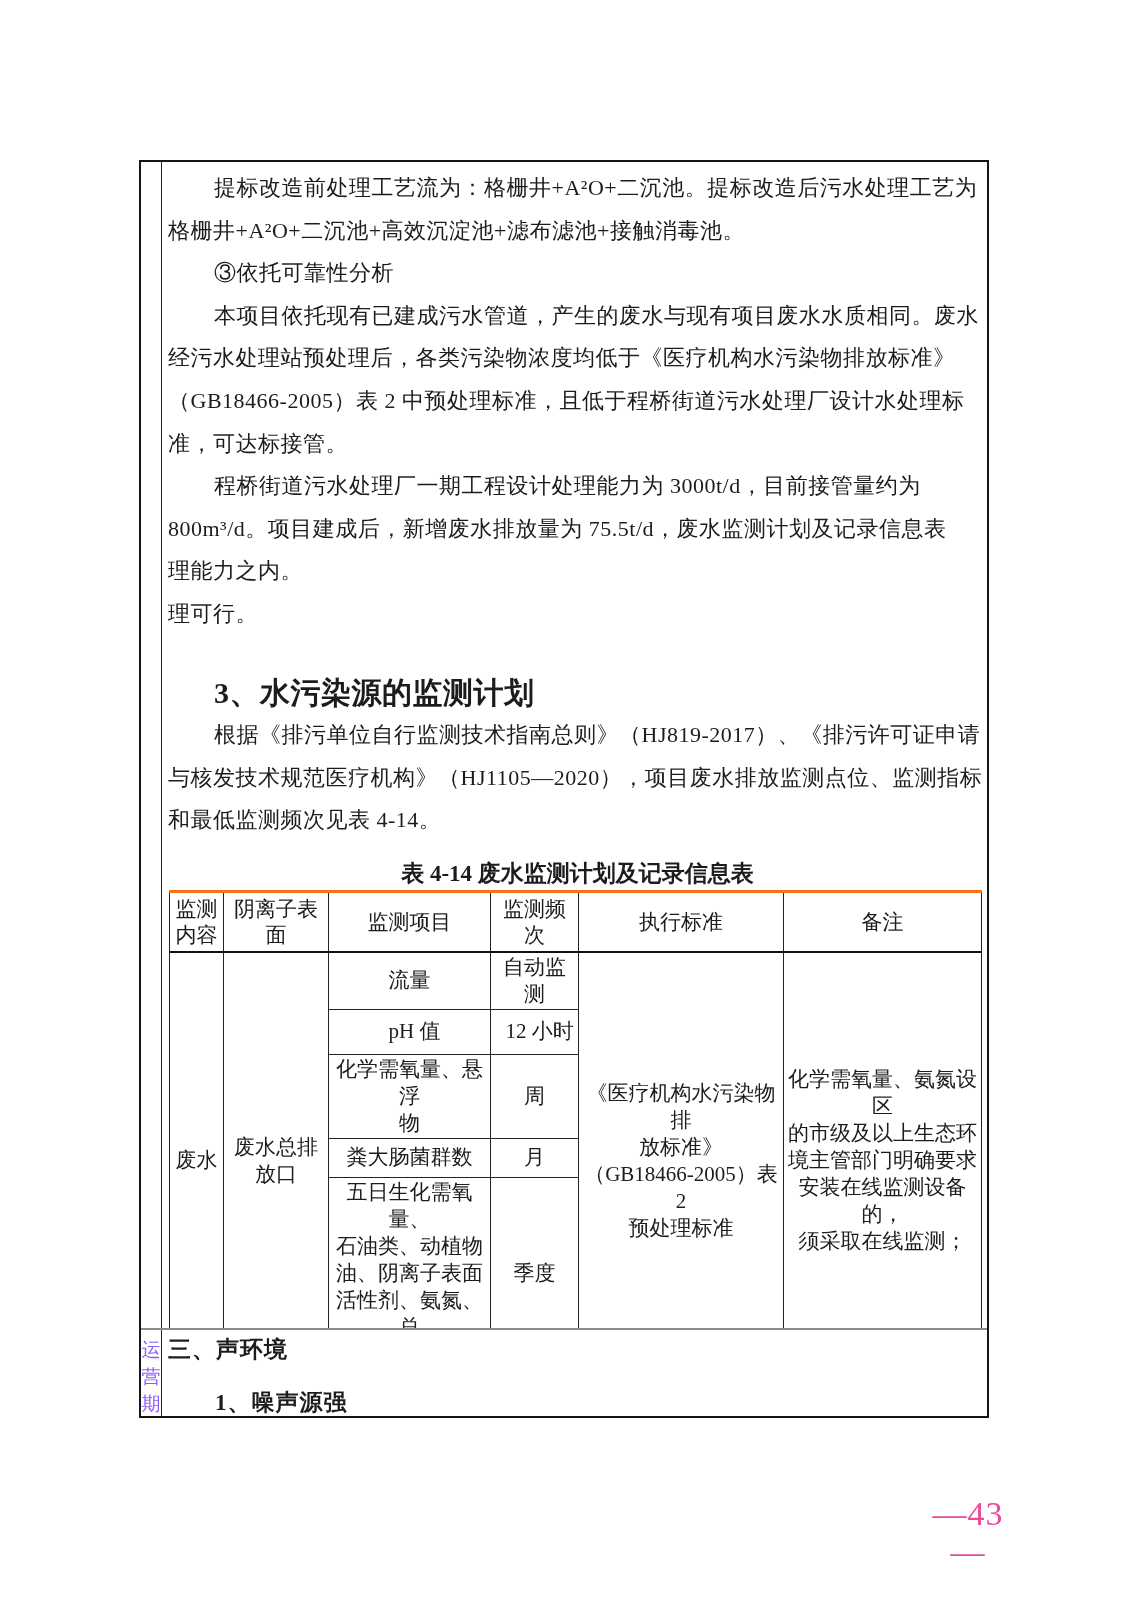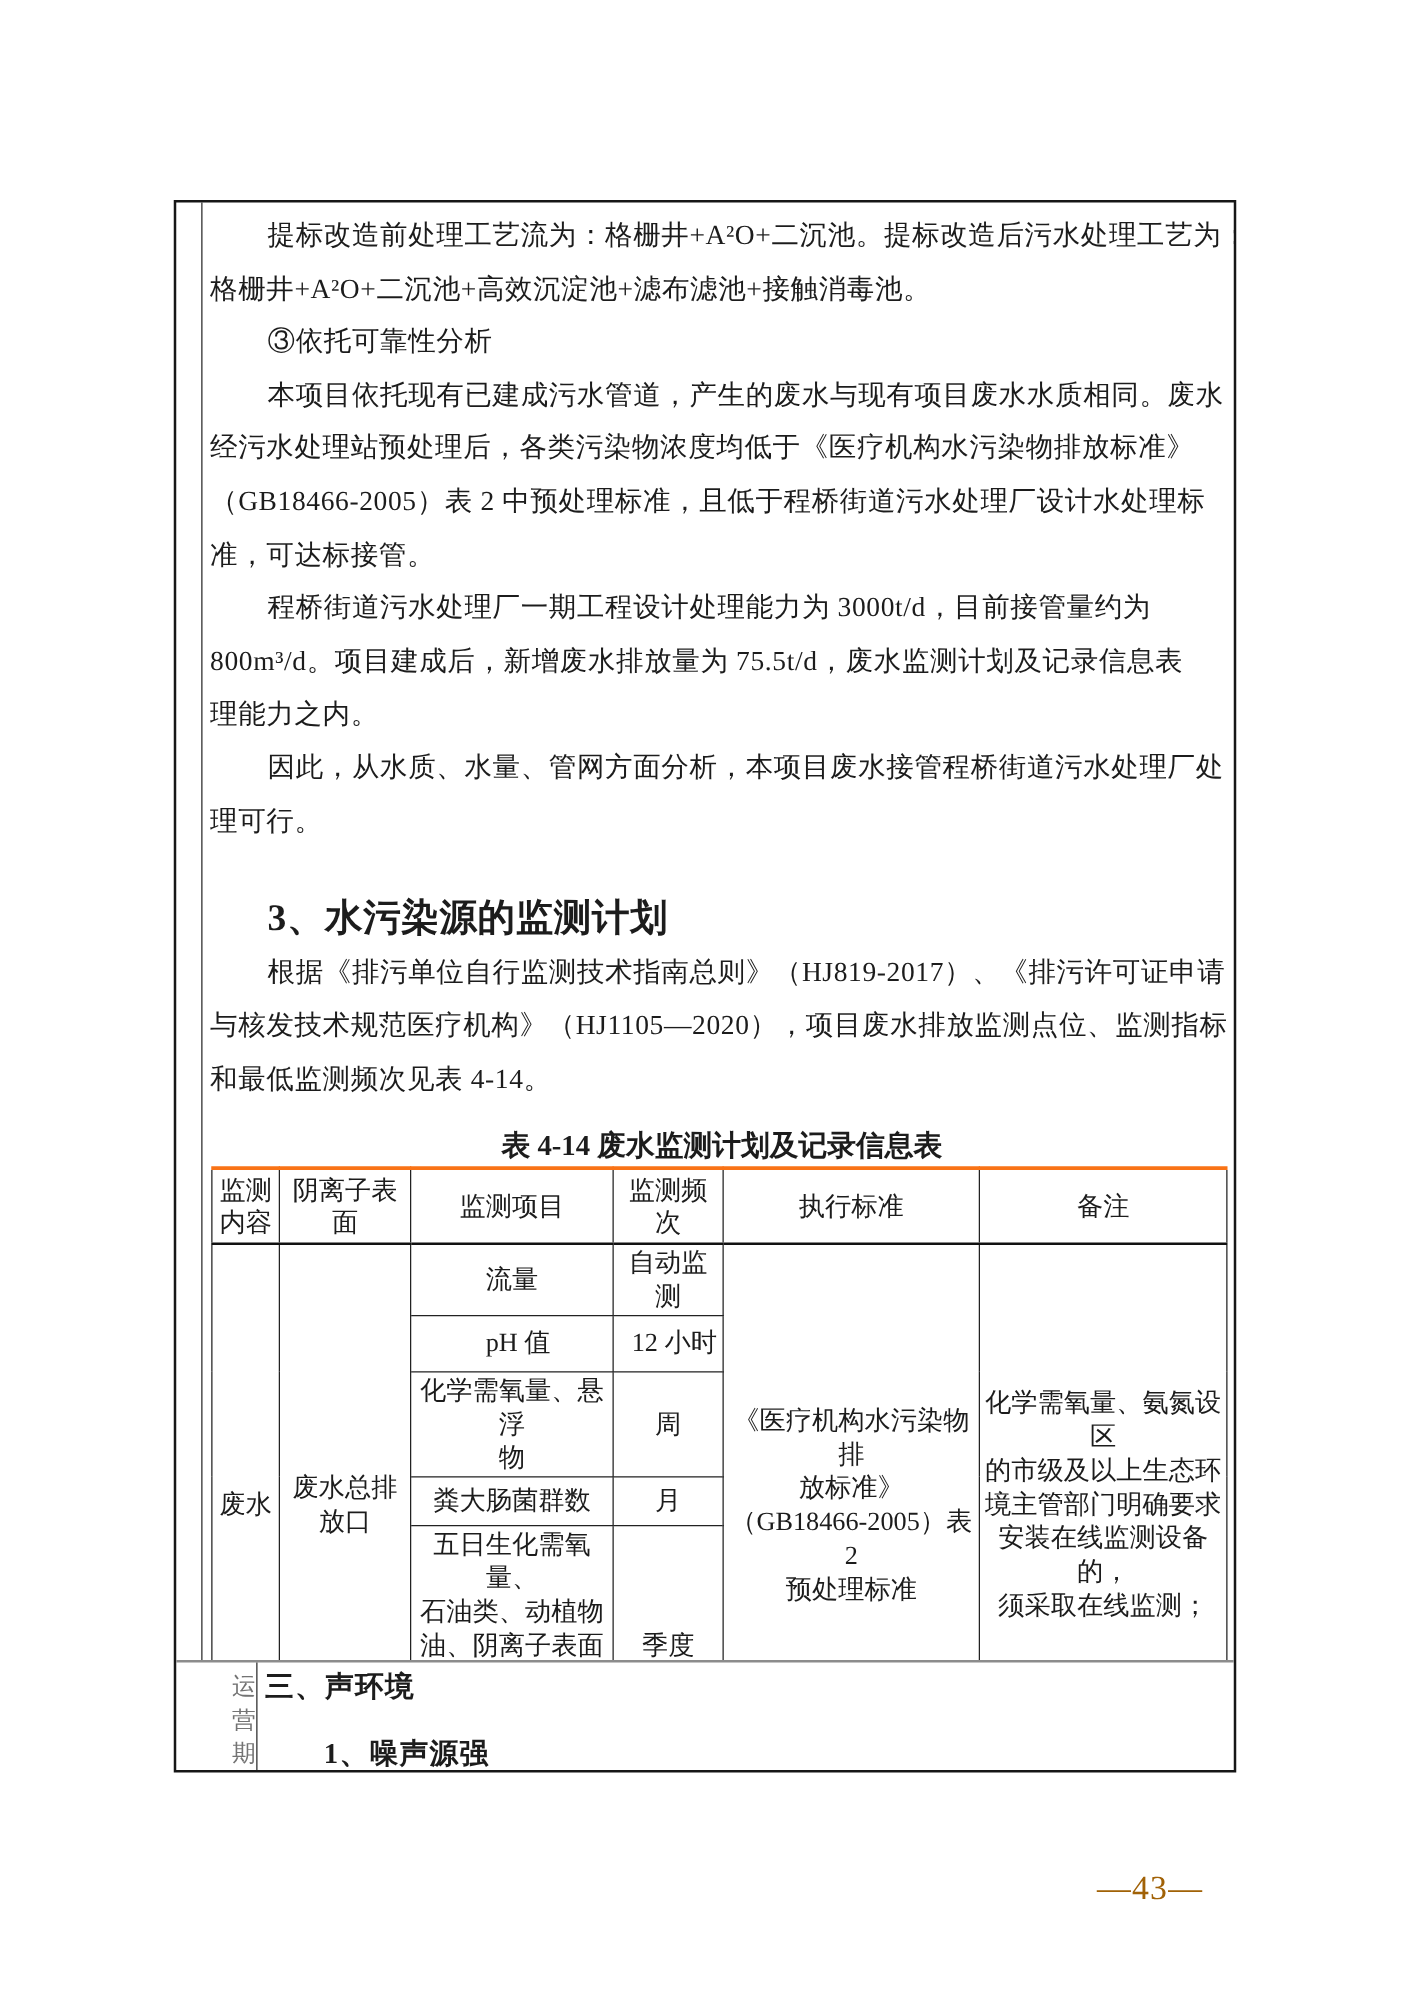--- a/index.html
+++ b/index.html
@@ -12,21 +12,21 @@
   .outer{
     position:absolute;left:139px;top:160px;width:850px;height:1258px;
     border:2px solid #161616;box-sizing:border-box;
     display:flex;flex-direction:column;background:#fff;
   }
   .rowA{flex:1 1 auto;display:flex;min-height:0;}
   .rowB{height:86px;border-top:2px solid #8c8c8c;display:flex;}
   .strip{width:20px;border-right:1px solid #2a2a2a;flex:0 0 auto;overflow:hidden;}
   .stripB{
     font-size:19px;line-height:27px;padding-top:6px;text-align:center;
-    word-break:break-all;color:#737373;margin-left:44px;
+    word-break:break-all;color:#8b5cf6;
   }
   .contentA{flex:1 1 auto;padding:5px 0 0 6px;overflow:hidden;}
   .contentB{flex:1 1 auto;padding-left:6px;overflow:hidden;}
   .ln{
     font-size:22px;line-height:42.6px;white-space:nowrap;
     letter-spacing:0.5px;
   }
   .indent{padding-left:46px;}
   .heading{font-weight:bold;margin-top:36px;font-size:30px;}
   .tbl-title{
@@ -47,22 +47,22 @@
   tr.r2 td{height:42px;padding-left:12px;}
   tr.r3 td{height:54px;}
   tr.r4 td{height:36px;}
   tr.r5 td{height:132px;}
   td.item{font-size:19.5px;line-height:26px;}
   td.std{font-size:20px;line-height:30px;}
   td.rmk{font-size:19px;line-height:30px;}
   .h3a{font-weight:bold;font-size:23px;margin-top:4px;letter-spacing:1px;}
   .h3b{font-weight:bold;font-size:23px;margin-top:22px;margin-left:47px;letter-spacing:1px;}
   .pagenum{
-    position:absolute;left:868px;top:1495px;width:104px;
-    font-size:27px;text-align:center;color:#a16207;letter-spacing:1px;
+    position:absolute;left:916px;top:1495px;width:104px;
+    font-size:34px;text-align:center;color:#ec4899;letter-spacing:1px;
   }
 </style>
 </head>
 <body>
 
 <div class="page">
 
   <div class="outer">
 
     <div class="rowA">
@@ -71,21 +71,20 @@
         <div class="ln indent">提标改造前处理工艺流为：格栅井+A²O+二沉池。提标改造后污水处理工艺为：</div>
         <div class="ln">格栅井+A²O+二沉池+高效沉淀池+滤布滤池+接触消毒池。</div>
         <div class="ln indent">③依托可靠性分析</div>
         <div class="ln indent">本项目依托现有已建成污水管道，产生的废水与现有项目废水水质相同。废水</div>
         <div class="ln">经污水处理站预处理后，各类污染物浓度均低于《医疗机构水污染物排放标准》</div>
         <div class="ln">（GB18466-2005）表 2 中预处理标准，且低于程桥街道污水处理厂设计水处理标</div>
         <div class="ln">准，可达标接管。</div>
         <div class="ln indent">程桥街道污水处理厂一期工程设计处理能力为 3000t/d，目前接管量约为</div>
         <div class="ln">800m³/d。项目建成后，新增废水排放量为 75.5t/d，废水监测计划及记录信息表</div>
         <div class="ln">理能力之内。</div>
-        <div class="ln indent">因此，从水质、水量、管网方面分析，本项目废水接管程桥街道污水处理厂处</div>
         <div class="ln">理可行。</div>
         <div class="ln indent heading">3、水污染源的监测计划</div>
         <div class="ln indent">根据《排污单位自行监测技术指南总则》（HJ819-2017）、《排污许可证申请</div>
         <div class="ln">与核发技术规范医疗机构》（HJ1105—2020），项目废水排放监测点位、监测指标</div>
         <div class="ln">和最低监测频次见表 4-14。</div>
 
         <div class="tbl-title">表 4-14 废水监测计划及记录信息表</div>
 
         <table class="mon">
           <colgroup>

